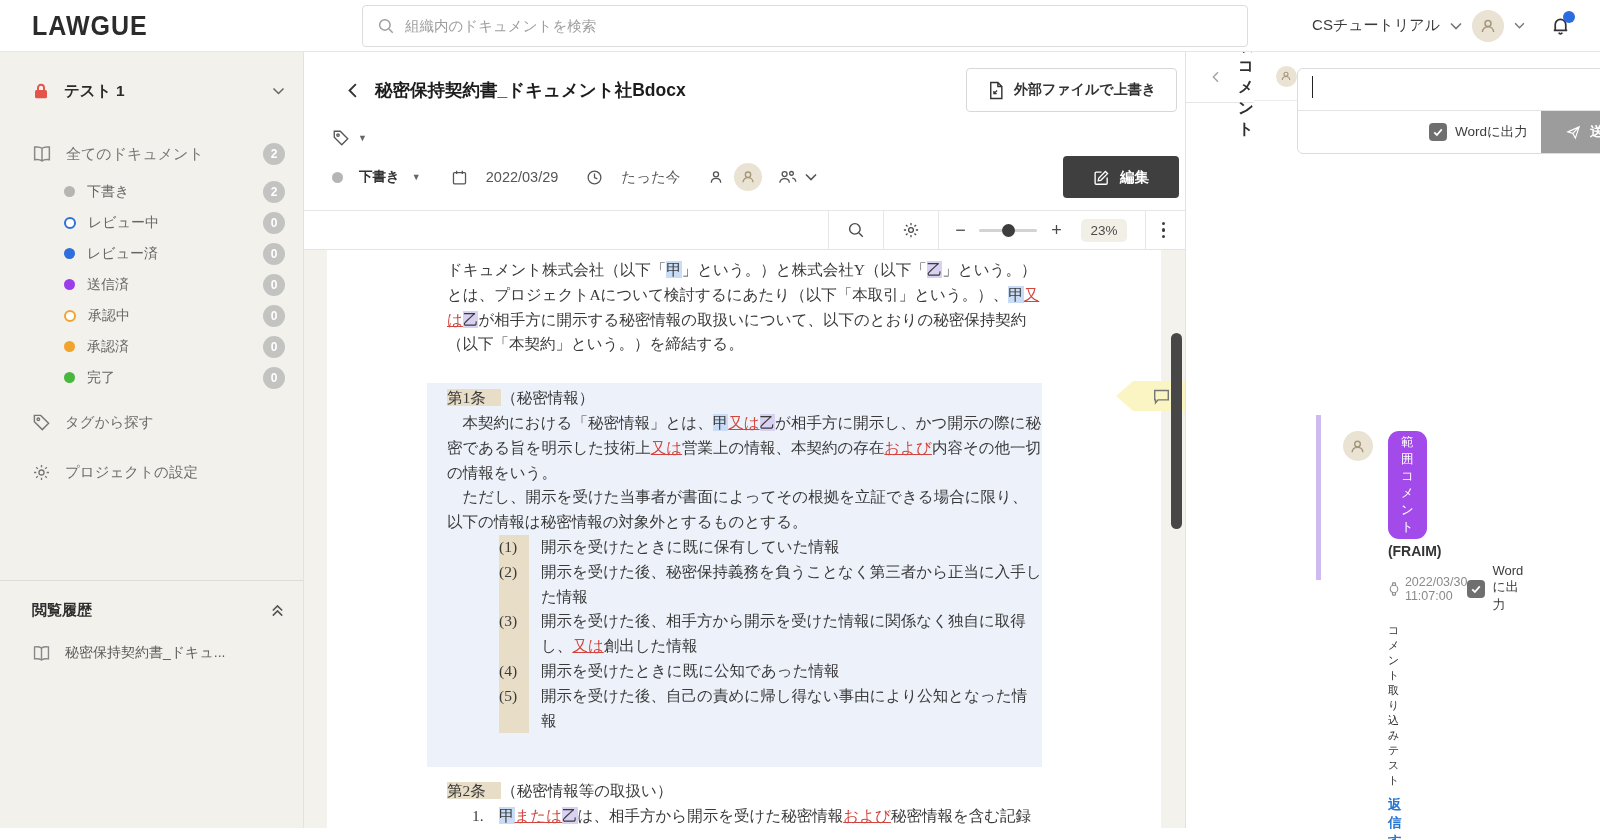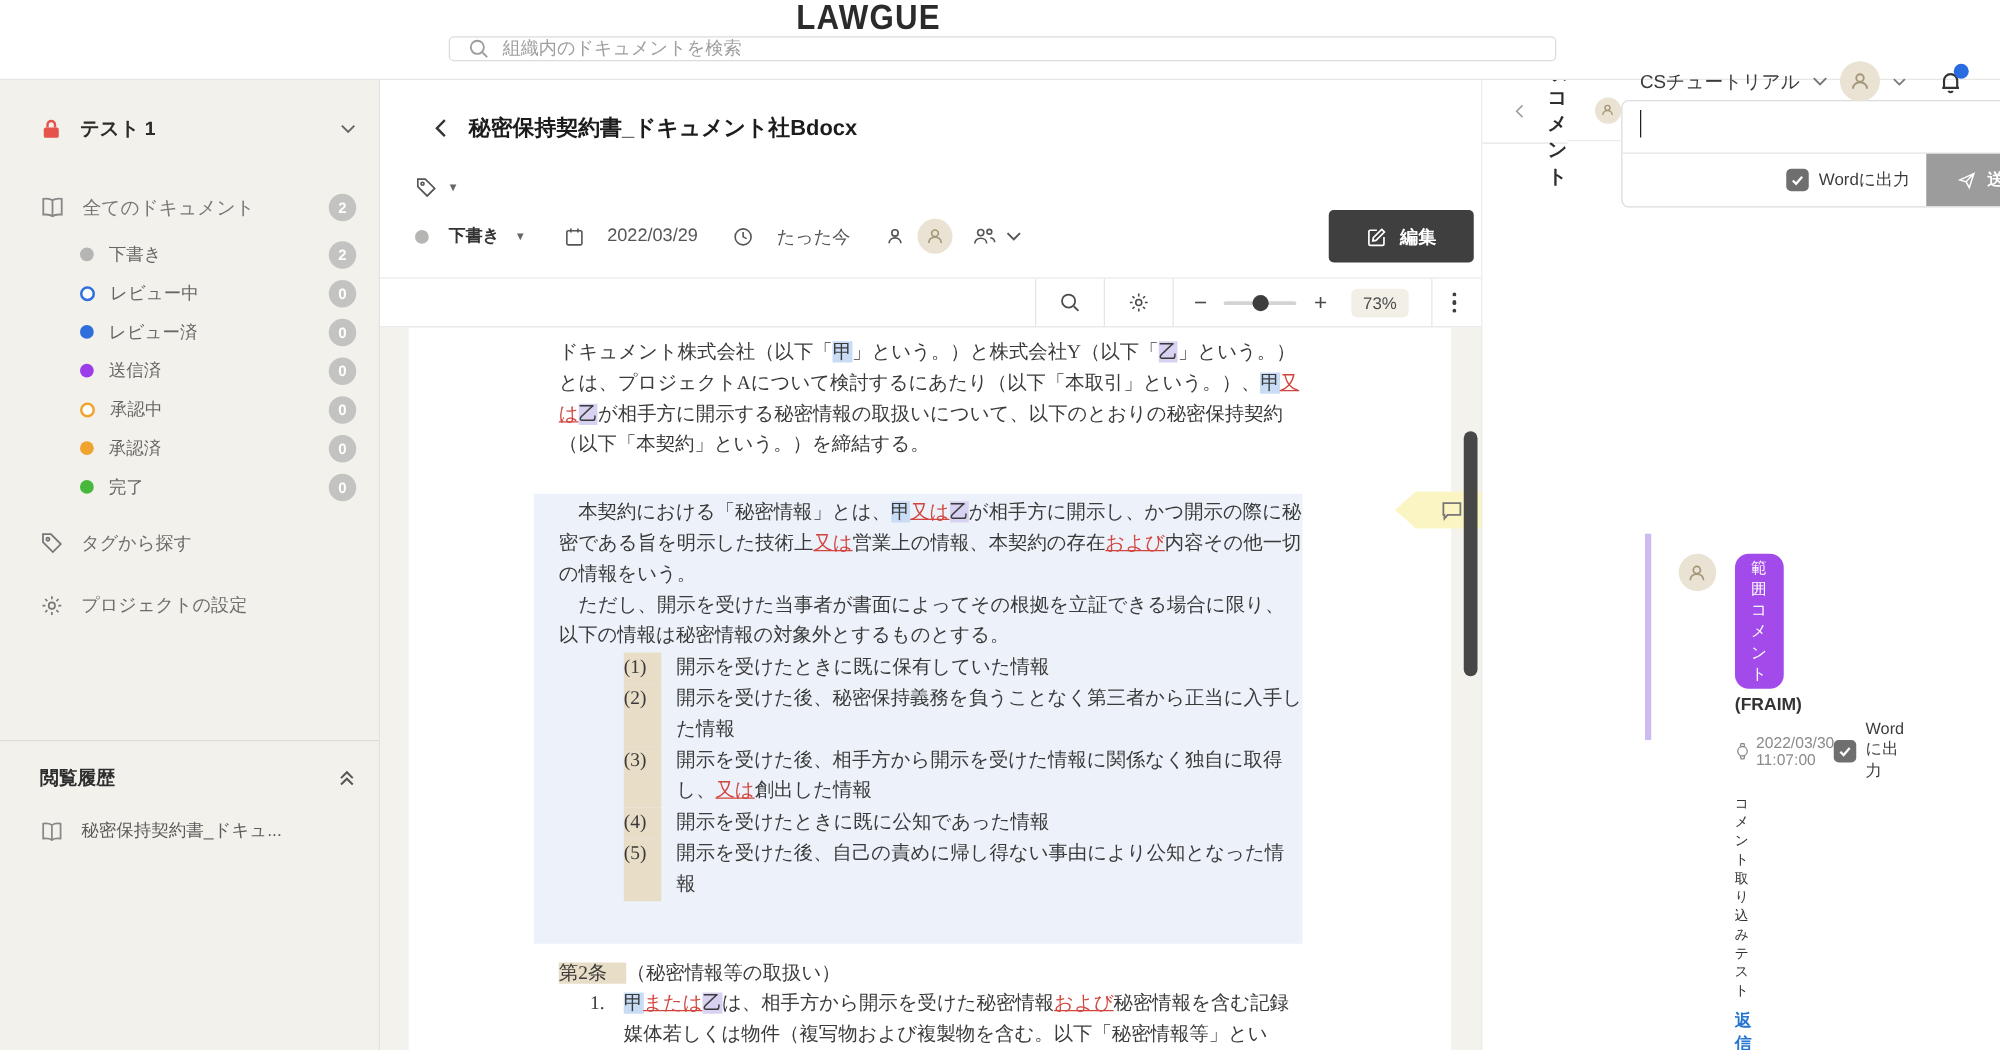--- a/index.html
+++ b/index.html
@@ -1,21 +1,21 @@
 <!DOCTYPE html>
 <html><head>
 <meta charset="utf-8">
 <style>
   * { margin:0; padding:0; box-sizing:border-box; }
   html,body { width:1600px; height:840px; overflow:hidden; }
   body { font-family:"Liberation Sans","DejaVu Sans",sans-serif; background:#fff; color:#333; }
   svg { display:block; }
 
   
-  .topbar { height:64px; display:flex; align-items:center; padding:0 28px 0 32px; background:#fff; border-bottom:1px solid #e7e7e7; position:relative; z-index:5;flex-direction:column; }
+  .topbar { height:52px; display:flex; align-items:center; padding:0 28px 0 32px; background:#fff; border-bottom:1px solid #e7e7e7; position:relative; z-index:5; }
   .logo { font-size:25px; font-weight:bold; letter-spacing:1px; color:#2b2b2b; transform:scaleY(1.12); width:330px; flex:none; }
   .search-box { width:886px; height:42px; border:1px solid #dcdcdc; border-radius:4px; display:flex; align-items:center; padding:0 14px; gap:10px; background:#fff; }
   .search-box input { border:none; outline:none; flex:1; font-size:14.5px; color:#333; background:transparent; font-family:inherit; }
   .search-box input::placeholder { color:#9e9e9e; }
   .topbar-right { margin-left:auto; display:flex; align-items:center; gap:10px; }
   .org-name { font-size:15px; color:#3a3a3a;margin-left:36px; }
   .chev { color:#777; }
   .avatar { width:32px; height:32px; border-radius:50%; background:#eae3d4; display:flex; align-items:center; justify-content:center; color:#a49778; }
   .bell-wrap { position:relative; margin-left:14px; }
   .bell-dot { position:absolute; top:-3px; right:-3px; width:12px; height:12px; border-radius:50%; background:#2a6bdf; }
@@ -271,20 +271,29 @@
 
   <main class="main">
     <div class="doc-header">
       <div class="dh-row1">
         <span>
           <svg width="19" height="19" viewBox="0 0 24 24" fill="none" stroke="#333" stroke-width="2.4">
               <polyline points="15,4 7,12 15,20"></polyline>
             </svg>
         </span>
         <span class="dh-title">秘密保持契約書_ドキュメント社Bdocx</span>
+        <button class="btn-overwrite">
+          <span>
+            <svg width="17" height="19" viewBox="0 0 20 24" fill="none" stroke="#333" stroke-width="1.8">
+                <path d="M4 2 h9 l5 5 v15 H4 Z M13 2 v5 h5"></path>
+                <path d="M8 16 l4-4 M8 12.5 V16 h3.5" stroke-width="1.6"></path>
+              </svg>
+          </span>
+          <span>外部ファイルで上書き</span>
+        </button>
       </div>
       <div class="dh-row2">
         <span>
           <svg width="18" height="18" viewBox="0 0 24 24" fill="none" stroke="#555" stroke-width="1.8">
               <path d="M3 3 h8 l10 10 -8 8 L3 11 Z"></path>
               <circle cx="8" cy="8" r="1.6"></circle>
             </svg>
         </span>
         <span class="tri">▼</span>
       </div>
@@ -359,37 +368,38 @@
             <path d="M12 2.5 v3 M12 18.5 v3 M2.5 12 h3 M18.5 12 h3 M5.3 5.3 l2.1 2.1 M16.6 16.6 l2.1 2.1 M18.7 5.3 l-2.1 2.1 M7.4 16.6 l-2.1 2.1"></path>
           </svg>
       </span>
       <span class="tb-sep"></span>
       <div class="zoom-group">
         <span class="zoom-minus">−</span>
         <span class="zoom-track">
             <span class="zoom-knob"></span>
           </span>
         <span class="zoom-plus">+</span>
-        <span class="zoom-pct">73%</span>
+        <span class="zoom-pct">23%</span>
       </div>
       <span class="tb-sep"></span>
       <span class="kebab">
           <i></i>
           <i></i>
           <i></i>
         </span>
     </div>
 
     <div class="doc-body">
       <div class="page">
         <div class="page-content">
             <div class="doc-section">
               <p class="doc-p"><span>ドキュメント株式会社（以下「</span><span class="hl-blue">甲</span><span>」という。）と株式会社Y（以下「</span><span class="hl-purple">乙</span><span>」という。）とは、プロジェクトAについて検討するにあたり（以下「本取引」という。）、</span><span class="hl-blue">甲</span><span class="hl-red">又は</span><span class="hl-purple">乙</span><span>が相手方に開示する秘密情報の取扱いについて、以下のとおりの秘密保持契約（以下「本契約」という。）を締結する。</span></p>
             </div>
             <div class="doc-section hl">
+              <p class="doc-heading"><span class="hl-tan">第1条　</span><span>（秘密情報）</span></p>
               <p class="doc-p"><span>　本契約における「秘密情報」とは、</span><span class="hl-blue">甲</span><span class="hl-red">又は</span><span class="hl-purple">乙</span><span>が相手方に開示し、かつ開示の際に秘密である旨を明示した技術上</span><span class="hl-red">又は</span><span>営業上の情報、本契約の存在</span><span class="hl-red">および</span><span>内容その他一切の情報をいう。</span></p>
               <p class="doc-p"><span>　ただし、開示を受けた当事者が書面によってその根拠を立証できる場合に限り、以下の情報は秘密情報の対象外とするものとする。</span></p>
               <p class="doc-li">
                 <span class="num hl-tan">(1)</span>
                 <span class="li-body"><span>開示を受けたときに既に保有していた情報</span></span>
               </p>
               <p class="doc-li">
                 <span class="num hl-tan">(2)</span>
                 <span class="li-body"><span>開示を受けた後、秘密保持義務を負うことなく第三者から正当に入手した情報</span></span>
               </p>

